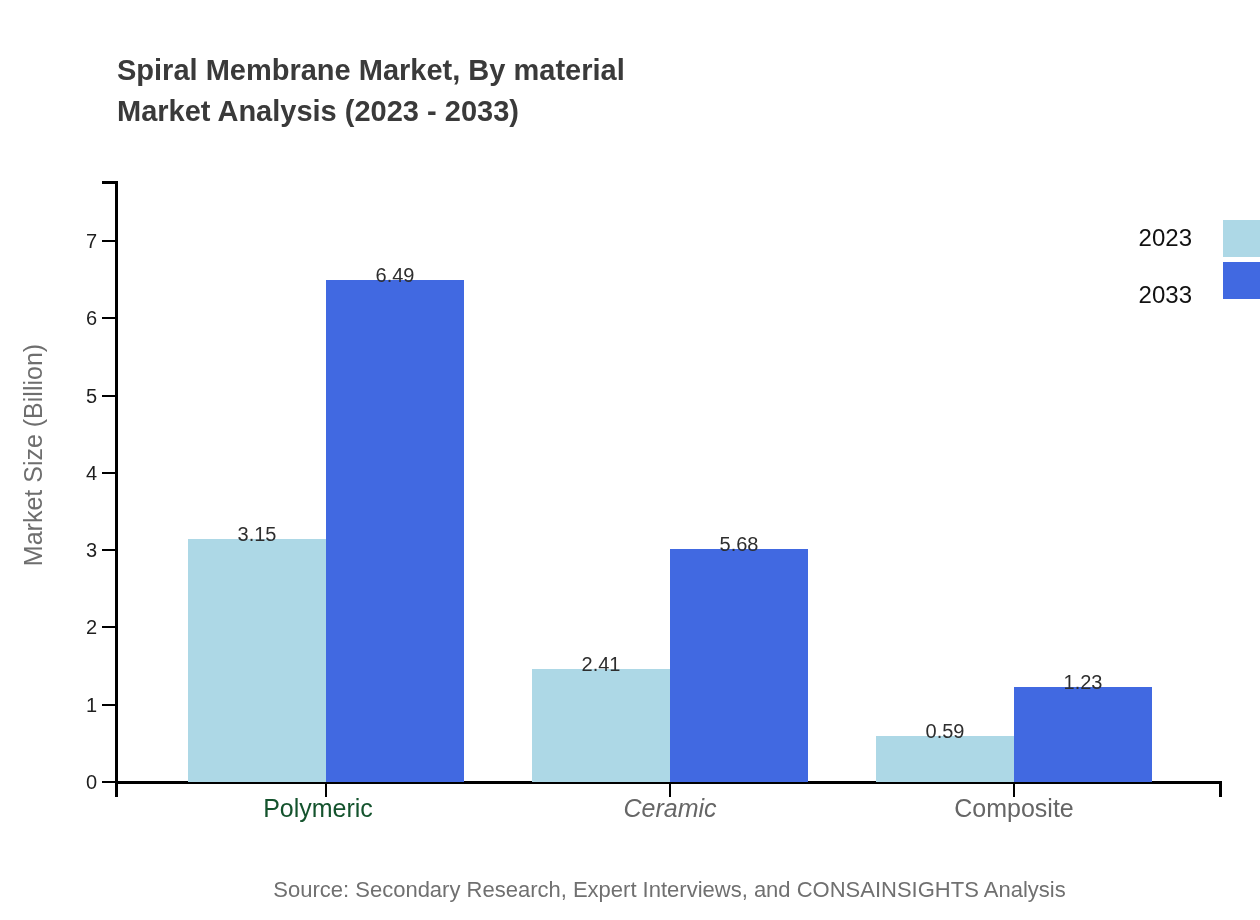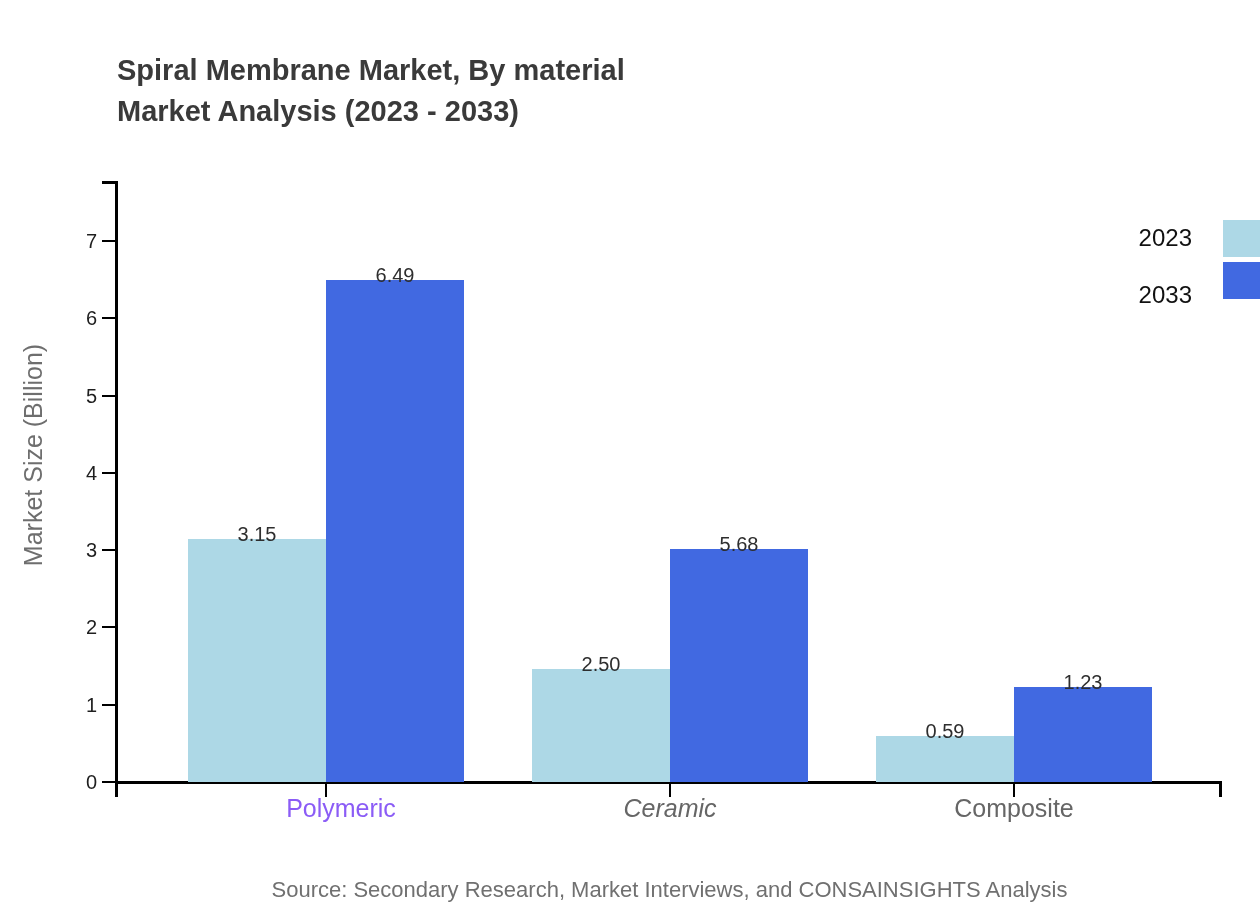--- a/index.html
+++ b/index.html
@@ -75,41 +75,41 @@
       <div class="abs" style="left: 102px; top: 394.5px; width: 13px; height: 2px; background: rgb(0, 0, 0);"></div>
       <div class="abs ytick-label" style="left: 37px; top: 383.5px; color: rgb(31, 31, 31);">5</div>
       <div class="abs" style="left: 102px; top: 317.2px; width: 13px; height: 2px; background: rgb(0, 0, 0);"></div>
       <div class="abs ytick-label" style="left: 37px; top: 306.2px; color: rgb(31, 31, 31);">6</div>
       <div class="abs" style="left: 102px; top: 239.9px; width: 13px; height: 2px; background: rgb(0, 0, 0);"></div>
       <div class="abs ytick-label" style="left: 37px; top: 228.9px; color: rgb(31, 31, 31);">7</div>
       <div class="abs" style="left: 115px; top: 781px; width: 1107px; height: 3px; background: rgb(0, 0, 0);"></div>
       <div class="abs" style="left: 115px; top: 784px; width: 3px; height: 13px; background: rgb(0, 0, 0);"></div>
       <div class="abs" style="left: 1219px; top: 784px; width: 3px; height: 13px; background: rgb(0, 0, 0);"></div>
       <div class="abs" style="left: 325px; top: 784px; width: 2px; height: 13px; background: rgb(0, 0, 0);"></div>
-      <div class="abs category-label" style="left: 169px; top: 793px; color: #8b5cf6;">Polymeric</div>
+      <div class="abs category-label" style="left: 146px; top: 793px; color: #14532d;">Polymeric</div>
       <div class="abs" style="left: 188px; top: 539px; width: 138px; height: 243px; background: rgb(173, 216, 230);"></div>
       <div class="abs value-label" style="left: 188px; top: 509px; color: rgb(46, 46, 46);">3.15</div>
       <div class="abs" style="left: 326px; top: 280px; width: 138px; height: 502px; background: rgb(65, 105, 225);"></div>
       <div class="abs value-label" style="left: 326px; top: 250px; color: rgb(46, 46, 46);">6.49</div>
       <div class="abs" style="left: 669px; top: 784px; width: 2px; height: 13px; background: rgb(0, 0, 0);"></div>
       <div class="abs category-label" style="left: 498px; top: 793px; color: rgb(102, 102, 102); font-style: italic;">Ceramic</div>
       <div class="abs" style="left: 532px; top: 669px; width: 138px; height: 113px; background: rgb(173, 216, 230);"></div>
-      <div class="abs value-label" style="left: 532px; top: 639px; color: rgb(46, 46, 46);">2.50</div>
+      <div class="abs value-label" style="left: 532px; top: 639px; color: rgb(46, 46, 46);">2.41</div>
       <div class="abs" style="left: 670px; top: 549px; width: 138px; height: 233px; background: rgb(65, 105, 225);"></div>
       <div class="abs value-label" style="left: 670px; top: 519px; color: rgb(46, 46, 46);">5.68</div>
       <div class="abs" style="left: 1013px; top: 784px; width: 2px; height: 13px; background: rgb(0, 0, 0);"></div>
       <div class="abs category-label" style="left: 842px; top: 793px; color: rgb(102, 102, 102);">Composite</div>
       <div class="abs" style="left: 876px; top: 736px; width: 138px; height: 46px; background: rgb(173, 216, 230);"></div>
       <div class="abs value-label" style="left: 876px; top: 706px; color: rgb(46, 46, 46);">0.59</div>
       <div class="abs" style="left: 1014px; top: 687px; width: 138px; height: 95px; background: rgb(65, 105, 225);"></div>
       <div class="abs value-label" style="left: 1014px; top: 657px; color: rgb(46, 46, 46);">1.23</div>
     </div>
 
   <div id="legend" class="abs" style="left:0;top:0;width:1260px;height:764px;">
       <div class="abs legend-label" style="left: 1092px; top: 219px;">2023</div>
       <div class="abs legend-swatch" style="left: 1223px; top: 220px; background: rgb(173, 216, 230);"></div>
       <div class="abs legend-label" style="left: 1092px; top: 261px; margin-top: 15px;">2033</div>
       <div class="abs legend-swatch" style="left: 1223px; top: 262px; background: rgb(65, 105, 225);"></div>
     </div>
 
-  <div class="abs source-note">Source: Secondary Research, Market Interviews, and CONSAINSIGHTS Analysis</div>
+  <div class="abs source-note">Source: Secondary Research, Expert Interviews, and CONSAINSIGHTS Analysis</div>
 
 </div>
 
 </body></html>

